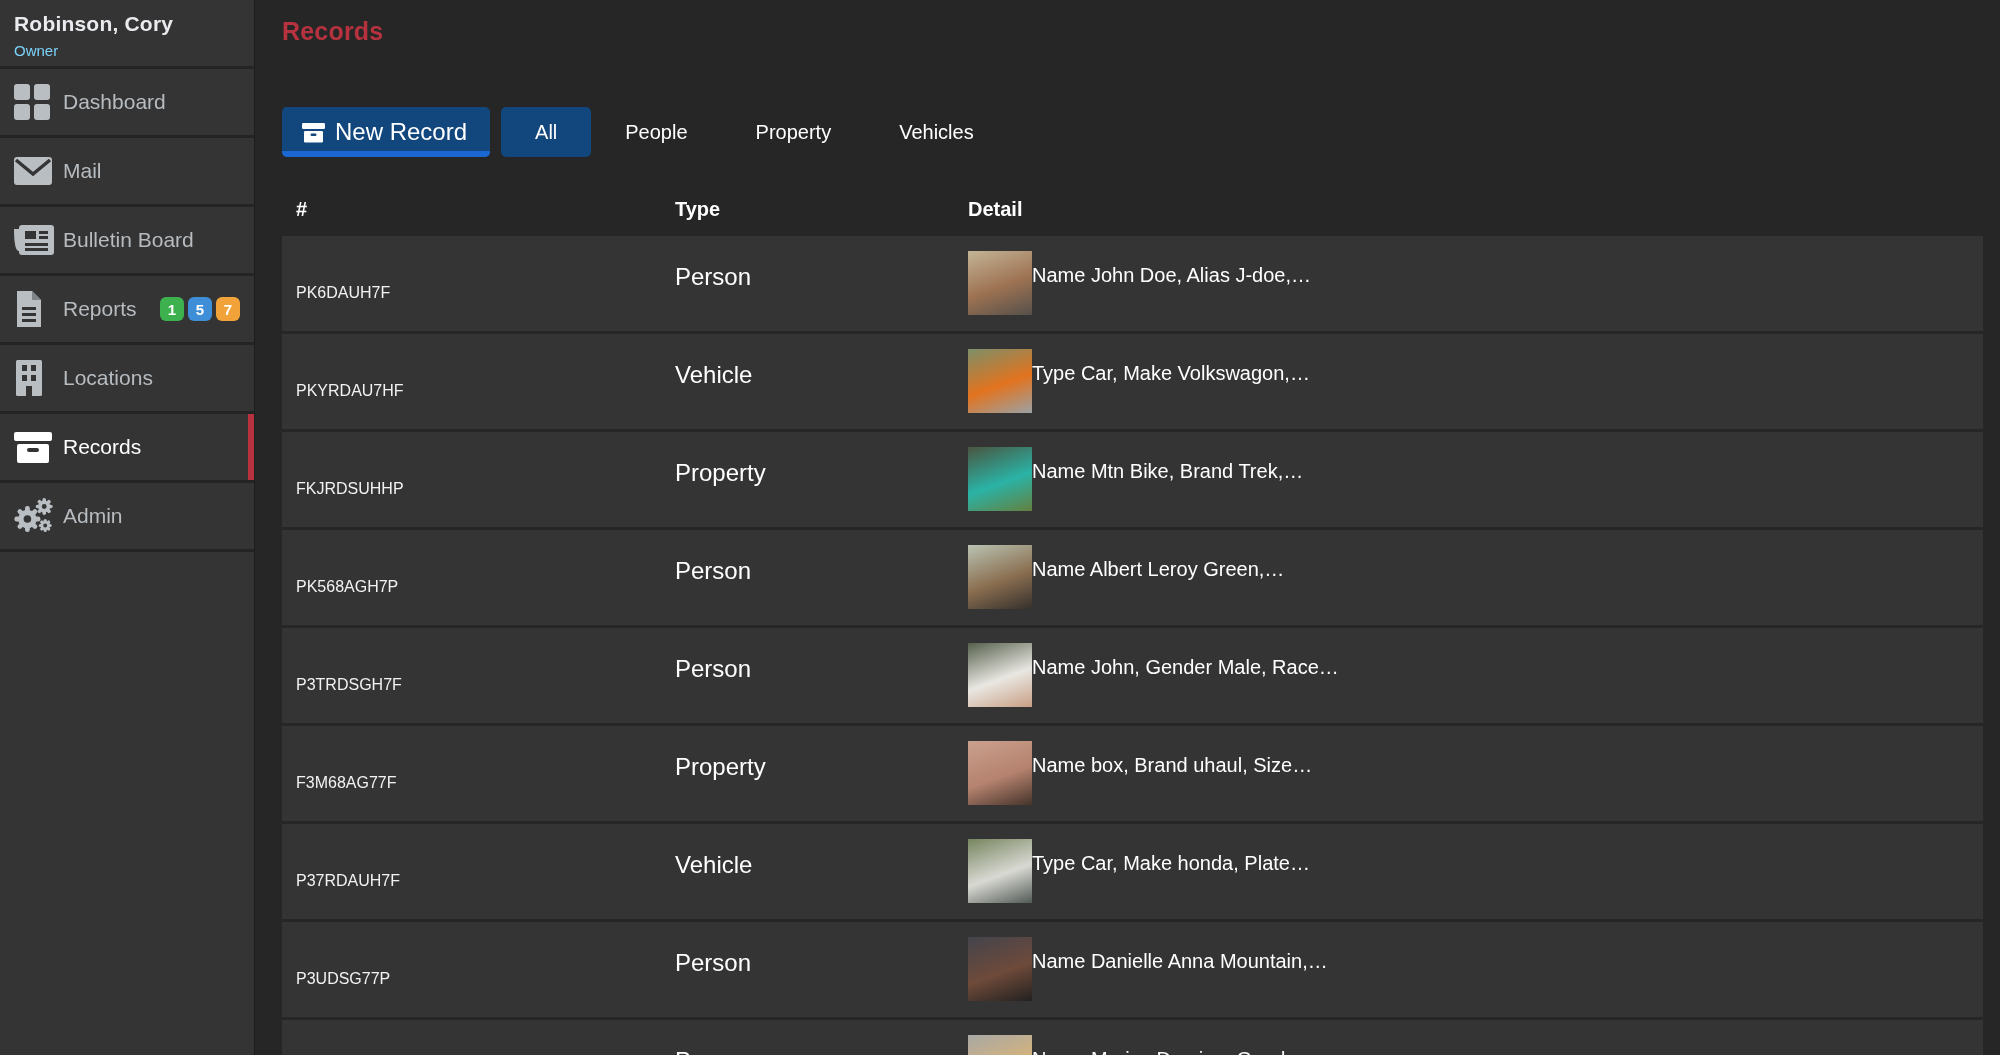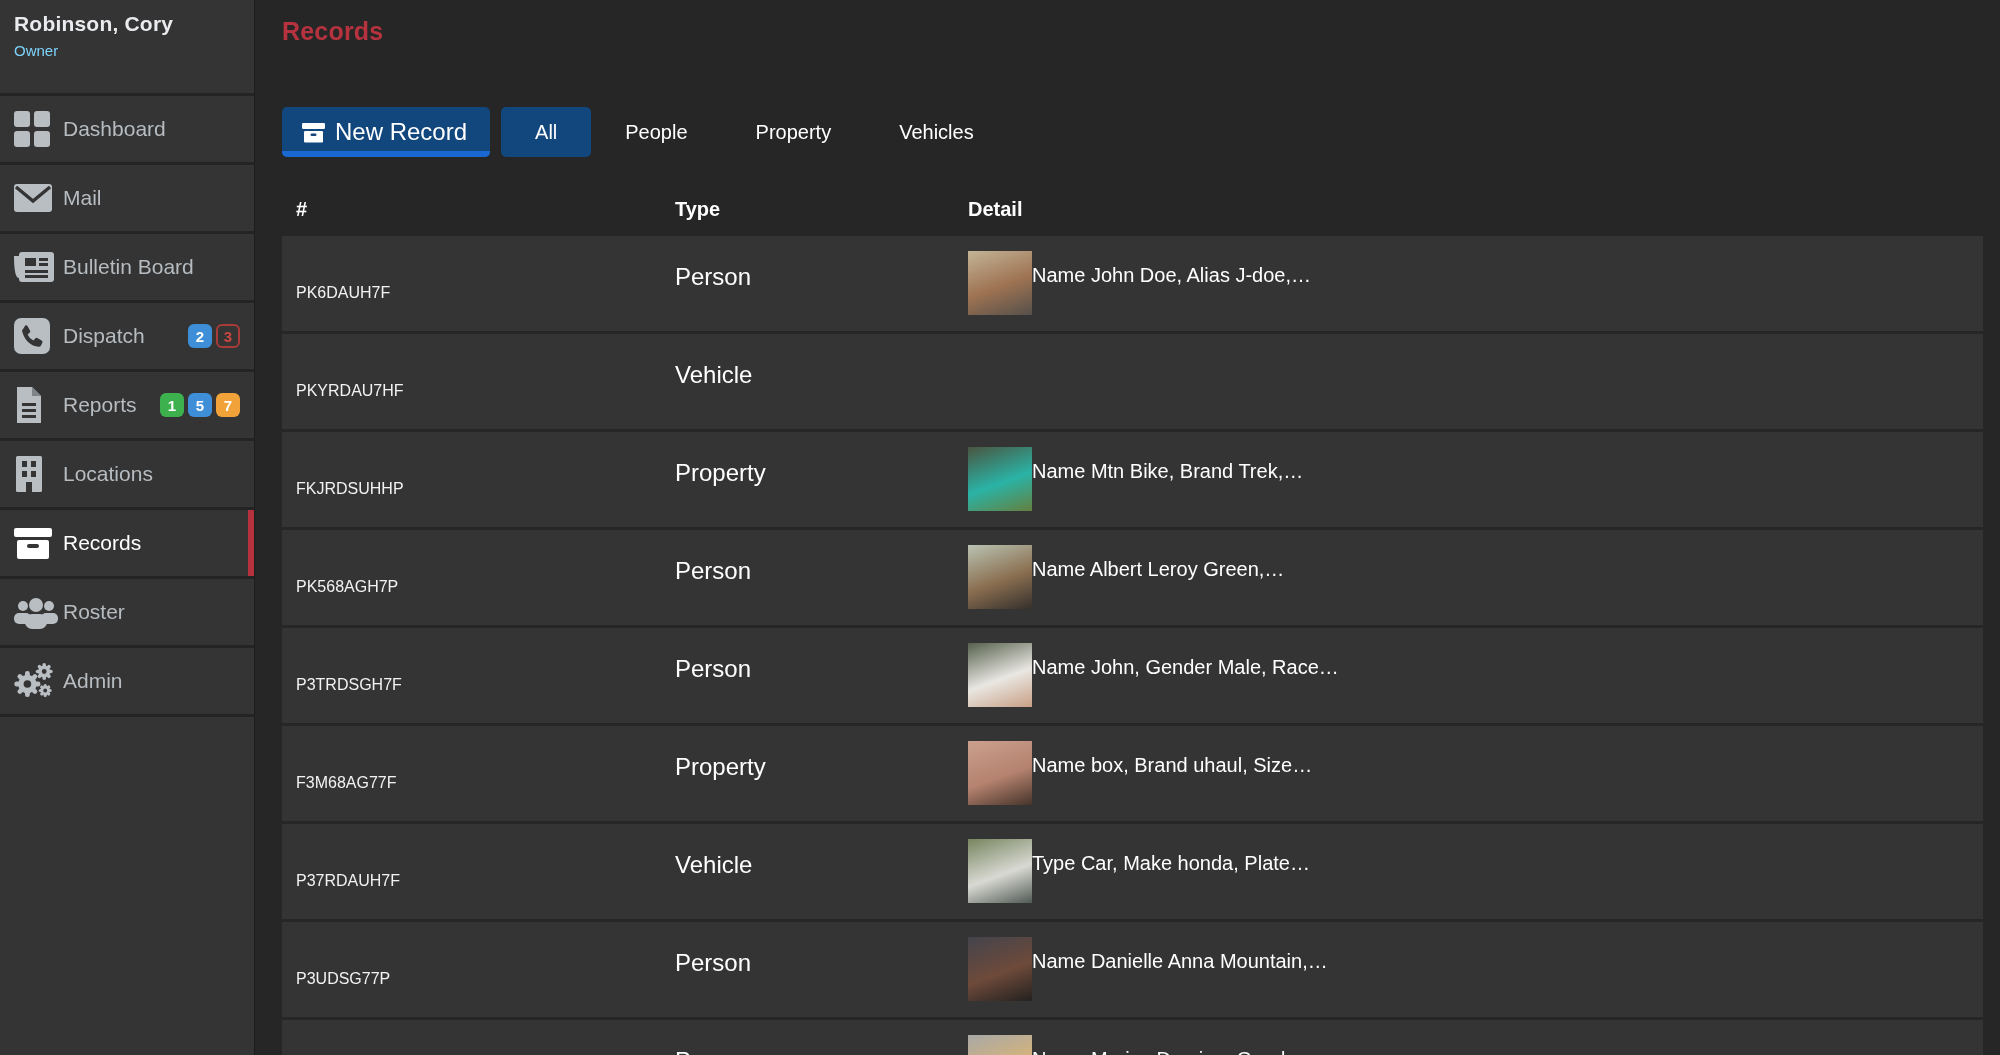--- a/index.html
+++ b/index.html
@@ -10,21 +10,21 @@
     color:#fff;
   }
 
   
   .sidebar {
     position:absolute; left:0; top:0; width:255px; height:1055px;
     background:#343434;
     border-right:1px solid #1e1e1e;
   }
   .user-block {
-    height:96px; padding:12px 14px;
+    height:69px; padding:12px 14px;
     border-bottom:3px solid #242424;
   }
   .user-name { font-size:21px; font-weight:bold; color:#e9ebee; letter-spacing:.2px; }
   .user-role { font-size:15px; color:#7dd3fc; margin-top:6px; }
   .nav-item {
     position:relative;
     height:69px; display:flex; align-items:center;
     padding:0 14px;
     border-bottom:3px solid #242424;
     color:#b7bcc1; cursor:pointer;
@@ -132,33 +132,20 @@
         <rect x="11" y="6" width="11" height="8" fill="#343434"></rect>
         <rect x="25" y="6" width="9" height="3" fill="#343434"></rect>
         <rect x="25" y="11" width="9" height="3" fill="#343434"></rect>
         <rect x="11" y="18" width="23" height="3" fill="#343434"></rect>
         <rect x="11" y="23" width="23" height="3" fill="#343434"></rect>
       </svg>
     </span>
     <span class="nav-label">Bulletin Board</span>
   </div>
 
-  <div class="nav-item">
-    <span class="nicon">
-      <svg width="36" height="36" viewBox="0 0 36 36">
-        <rect x="0" y="0" width="36" height="36" rx="7"></rect>
-        <path fill="#343434" d="M11.2 7.6 q1.6-.8 2.4.6 l2.4 4.4 q.7 1.2-.4 2.1 l-2 1.7 q1.7 4.2 5.9 6 l1.7-2 q.9-1.1 2.1-.4 l4.4 2.4 q1.4.8.6 2.4 l-1.3 2.7 q-.7 1.4-2.2 1.3 Q12.3 27.6 8.1 13.2 q-.4-1.5 1-2.2 Z"></path>
-      </svg>
-    </span>
-    <span class="nav-label">Dispatch</span>
-    <span class="badges">
-      <span class="badge blue">2</span>
-      <span class="badge red-outline">3</span>
-    </span>
-  </div>
 
   <div class="nav-item">
     <span class="nicon">
       <svg width="30" height="36" viewBox="0 0 30 36">
         <path d="M3 0 H18 L27 9 V36 H3 Z"></path>
         <path d="M18 0 L27 9 H18 Z" fill="#7f8488"></path>
         <rect x="8" y="16" width="14" height="3" fill="#343434"></rect>
         <rect x="8" y="22" width="14" height="3" fill="#343434"></rect>
         <rect x="8" y="28" width="14" height="3" fill="#343434"></rect>
       </svg>
@@ -189,33 +176,20 @@
     <span class="nicon">
       <svg width="38" height="32" viewBox="0 0 38 32">
         <rect x="0" y="1" width="38" height="9" rx="2"></rect>
         <rect x="3" y="13" width="32" height="19" rx="2"></rect>
         <rect x="13" y="17" width="12" height="4" rx="2" fill="#343434"></rect>
       </svg>
     </span>
     <span class="nav-label">Records</span>
   </div>
 
-  <div class="nav-item">
-    <span class="nicon">
-      <svg width="44" height="33" viewBox="0 0 44 33">
-        <circle cx="9" cy="10" r="5"></circle>
-          <rect x="0" y="17" width="17" height="11" rx="5"></rect>
-        <circle cx="35" cy="10" r="5"></circle>
-          <rect x="27" y="17" width="17" height="11" rx="5"></rect>
-        <circle cx="22" cy="9" r="7"></circle>
-          <rect x="11" y="18" width="22" height="15" rx="7"></rect>
-      </svg>
-    </span>
-    <span class="nav-label">Roster</span>
-  </div>
 
   <div class="nav-item">
     <span class="nicon">
       <svg width="40" height="38" viewBox="0 0 40 38">
         <g>
           <rect x="11" y="9" width="4.8" height="26" rx="2.2" transform="rotate(45 13.4 22)"></rect>
           <rect x="11" y="9" width="4.8" height="26" rx="2.2" transform="rotate(90 13.4 22)"></rect>
           <rect x="11" y="9" width="4.8" height="26" rx="2.2" transform="rotate(135 13.4 22)"></rect>
           <rect x="11" y="9" width="4.8" height="26" rx="2.2"></rect>
           <circle cx="13.4" cy="22" r="9.2"></circle>
@@ -281,20 +255,24 @@
       <div class="col-type">Person</div>
       <div class="col-detail">
         <div class="thumb" title="man in white tank top" style="background: linear-gradient(160deg, rgb(196, 180, 150) 0%, rgb(157, 114, 82) 55%, rgb(85, 80, 74) 100%);"></div>
         <div class="dtext">Name John Doe, Alias J-doe,…</div>
       </div>
     </div>
 
     <div class="trow">
       <div class="col-id">PKYRDAU7HF</div>
       <div class="col-type">Vehicle</div>
+      <div class="col-detail">
+        <div class="thumb" title="orange volkswagen beetle on road" style="background: linear-gradient(160deg, rgb(125, 143, 104) 0%, rgb(226, 115, 31) 55%, rgb(154, 162, 164) 100%);"></div>
+        <div class="dtext">Type Car, Make Volkswagon,…</div>
+      </div>
     </div>
 
     <div class="trow">
       <div class="col-id">FKJRDSUHHP</div>
       <div class="col-type">Property</div>
       <div class="col-detail">
         <div class="thumb" title="teal mountain bike" style="background: linear-gradient(160deg, rgb(74, 85, 64) 0%, rgb(42, 179, 166) 55%, rgb(100, 128, 63) 100%);"></div>
         <div class="dtext">Name Mtn Bike, Brand Trek,…</div>
       </div>
     </div>

